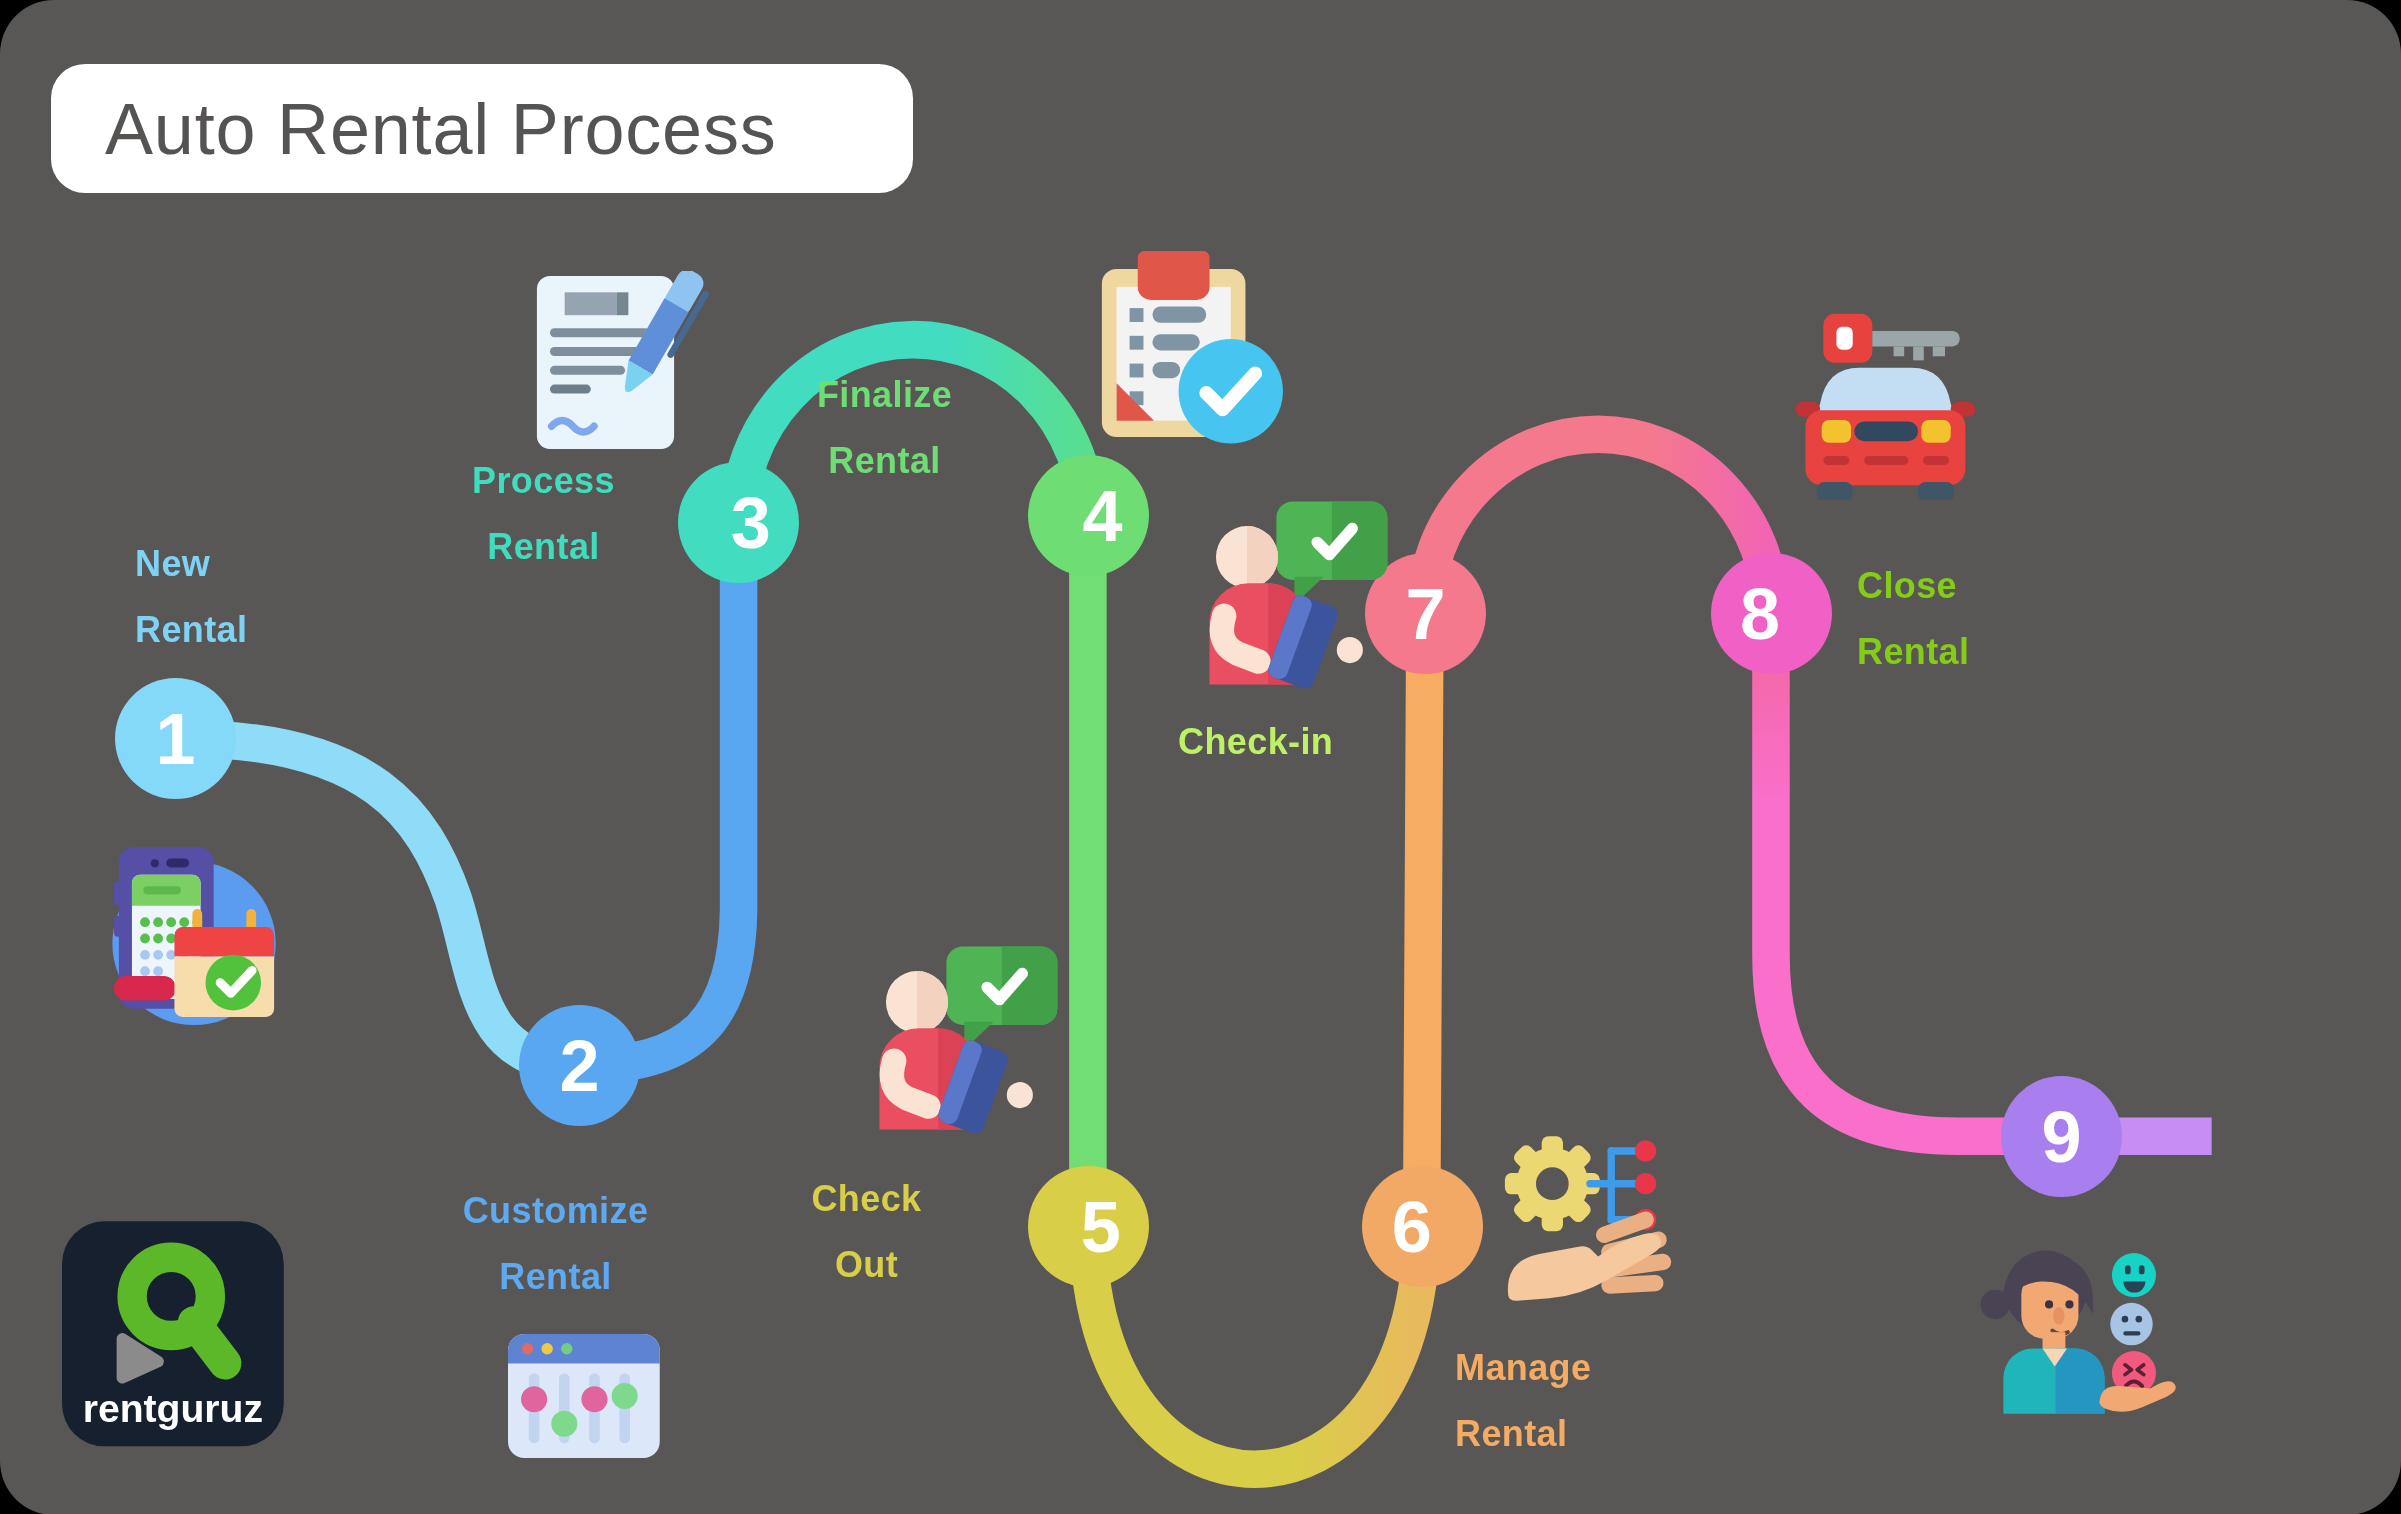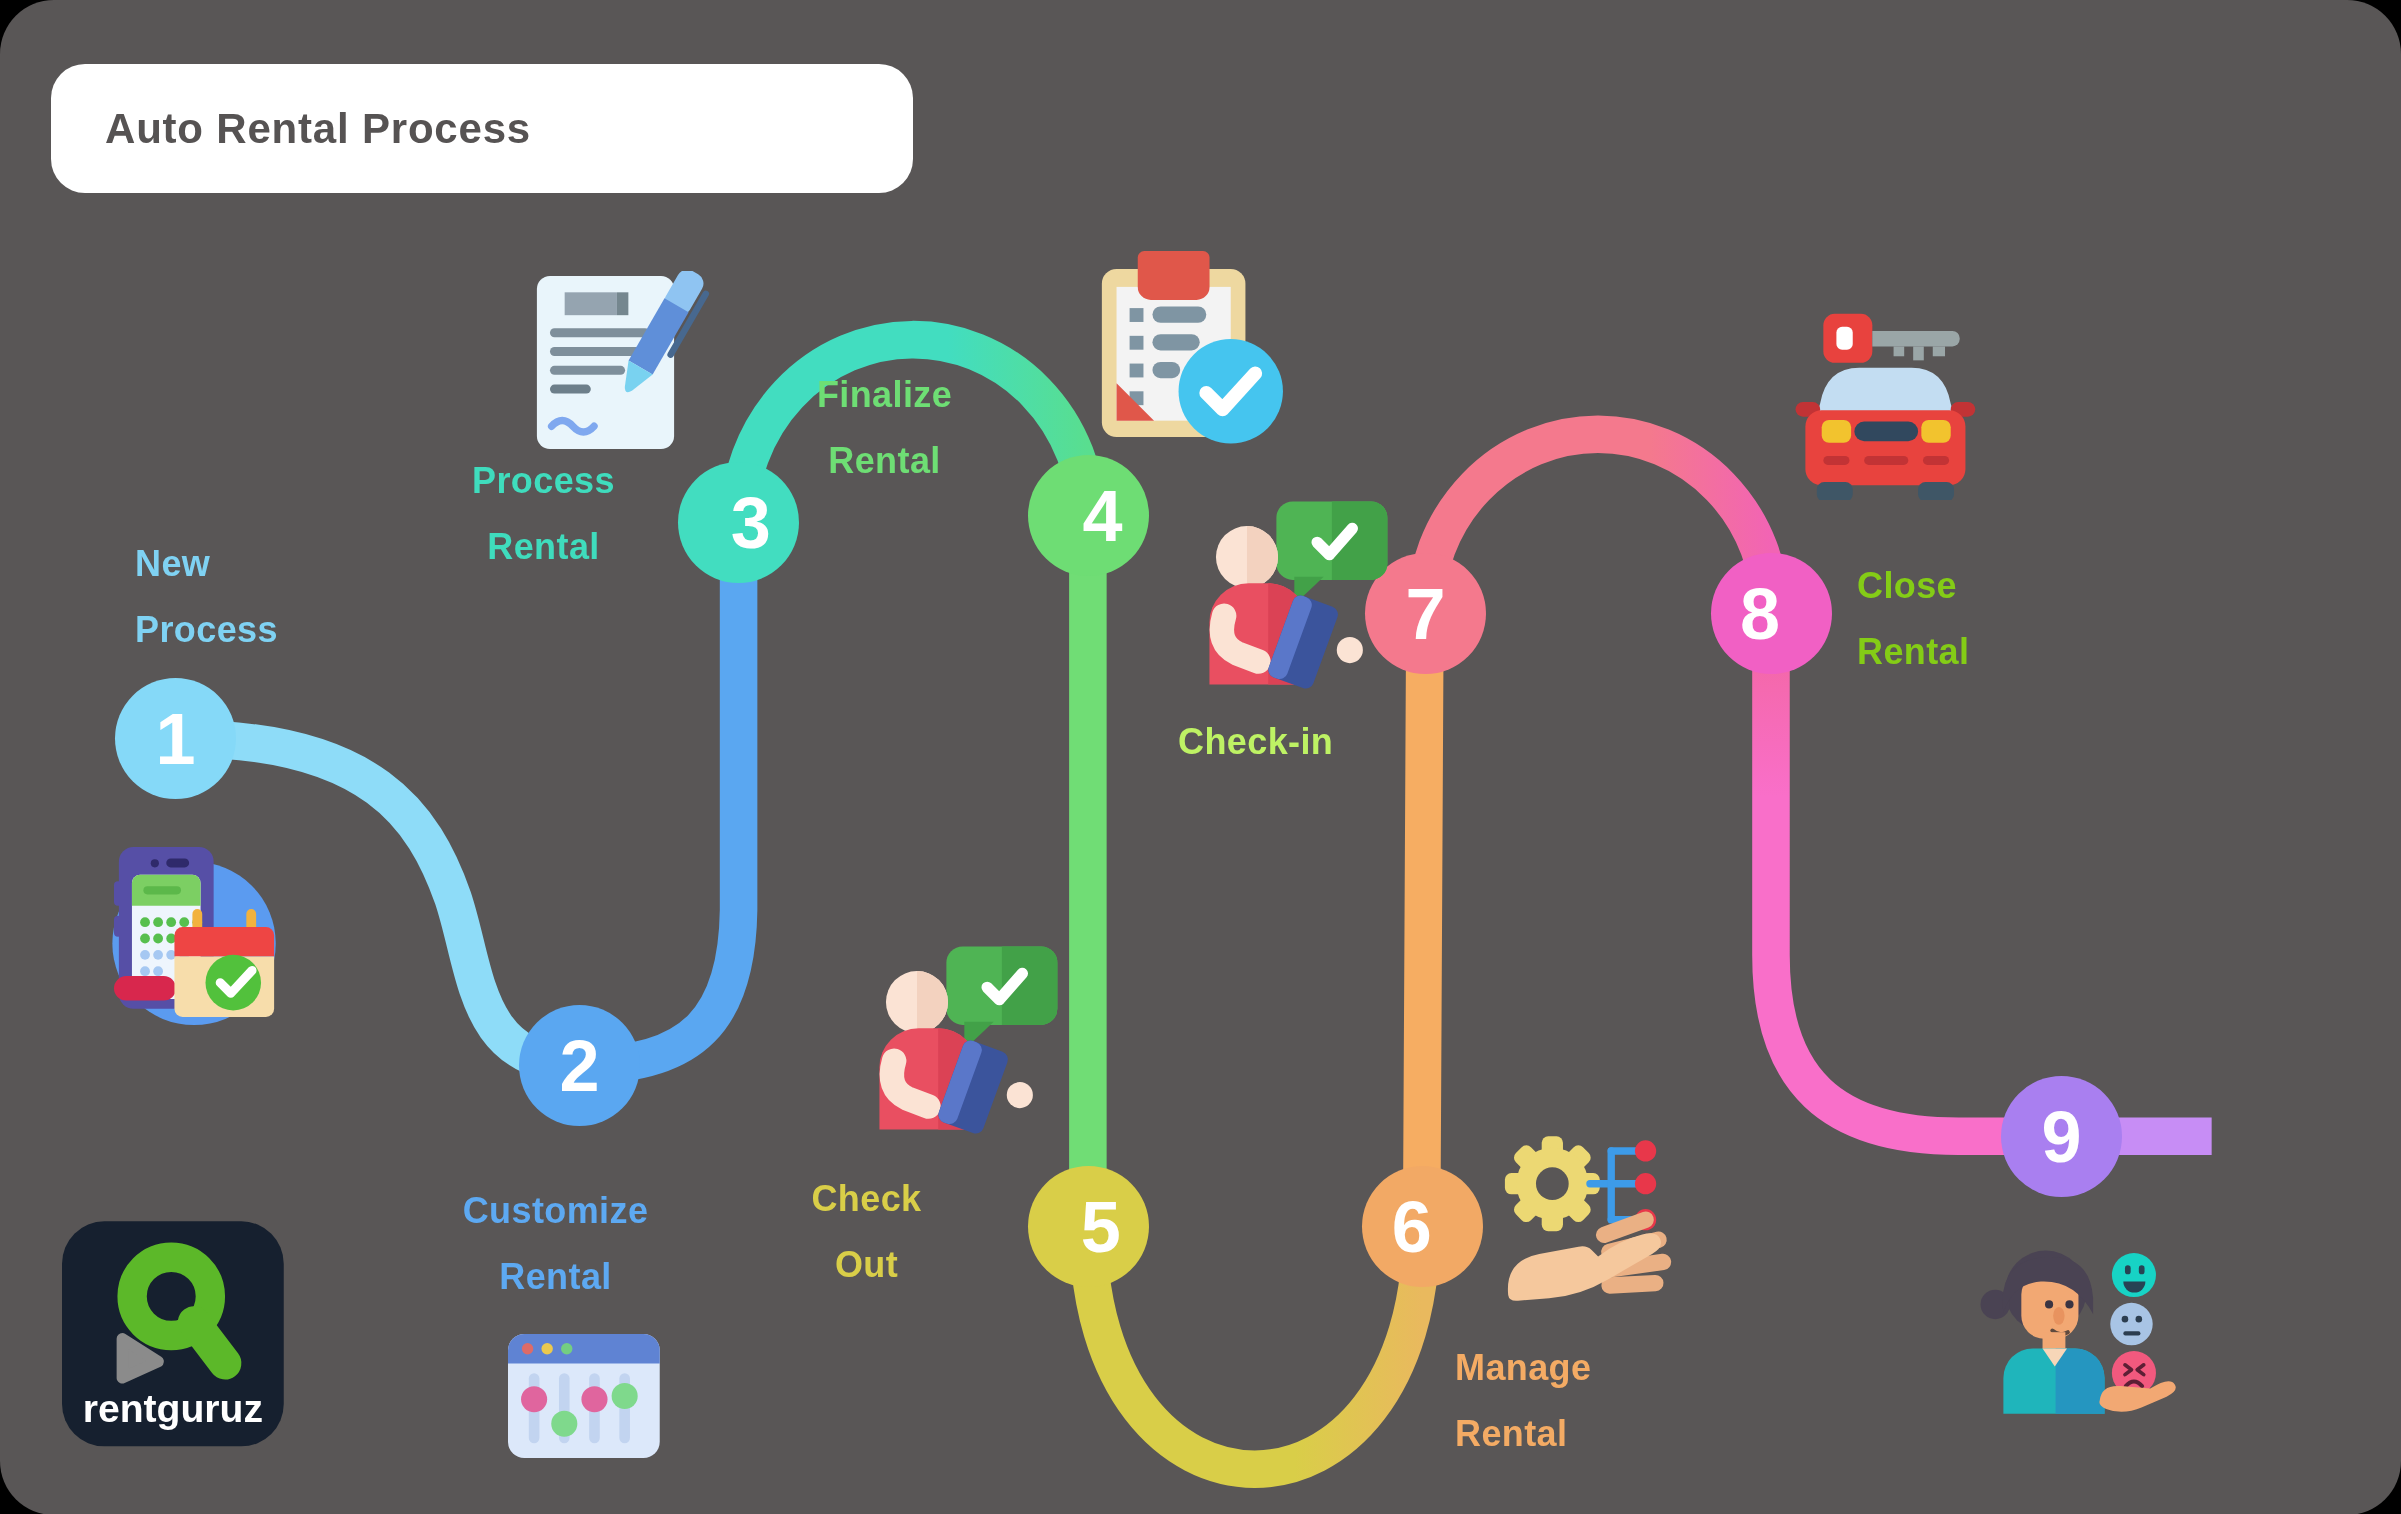--- a/index.html
+++ b/index.html
@@ -1,20 +1,20 @@
 <!DOCTYPE html>
 <html style="font-size:13px"><head>
 <meta charset="utf-8">
 <style>
   html,body{margin:0;padding:0;background:#000;}
   body{font-family:"Liberation Sans",sans-serif;}
   #canvas{position:relative;width:2401px;height:1515px;background:#595656;border-radius:54px;overflow:hidden;}
   #flow-svg{position:absolute;left:0;top:0;}
   .title-box{position:absolute;left:51px;top:64px;width:862px;height:129px;background:#ffffff;border-radius:34px;display:flex;align-items:center;padding-left:54px;box-sizing:border-box;}
-  .title{font-size:42px;font-weight:bold;color:#565353;letter-spacing:0.8px;}
+  .title{font-size:72px;font-weight:normal;color:#565353;letter-spacing:0.8px;}
   .node{position:absolute;width:121px;height:121px;border-radius:50%;display:flex;align-items:center;justify-content:center;}
   .node-num{color:#ffffff;font-size:72px;font-weight:bold;line-height:1;}
   .step-label{position:absolute;font-size:36px;font-weight:bold;line-height:66px;white-space:pre-line;letter-spacing:0.4px;}
   .ta-c{text-align:center;}
   .ta-r{text-align:center;}
   .icon{position:absolute;}
   .logo-text{font-weight:bold;}
 </style>
 </head>
 <body>
@@ -77,21 +77,21 @@
       <span class="node-num">7</span>
     </div>
   <div class="node" style="left: 1711px; top: 553px; background: rgb(241, 96, 196);">
       <span class="node-num" style="transform:translateX(-11.4px);">8</span>
     </div>
   <div class="node" style="left: 2001px; top: 1076px; background: rgb(169, 127, 240);">
       <span class="node-num">9</span>
     </div>
 
   <div class="step-label" style="left: 135px; top: 531px; color: rgb(127, 210, 243);">New
-Process</div>
+Rental</div>
   <div class="step-label ta-c" style="left: 392px; top: 1178px; width: 327px; color: rgb(93, 169, 242);">Customize
 Rental</div>
   <div class="step-label ta-c" style="left: 380px; top: 448px; width: 327px; color: rgb(63, 220, 189);">Process
 Rental</div>
   <div class="step-label ta-c" style="left: 757px; top: 362px; width: 255px; color: rgb(110, 222, 116);">Finalize
 Rental</div>
   <div class="step-label ta-r" style="left: 744px; top: 1166px; width: 245px; color: rgb(217, 206, 72);">Check
 Out</div>
   <div class="step-label" style="left: 1455px; top: 1335px; color: rgb(244, 171, 100);">Manage
 Rental</div>

